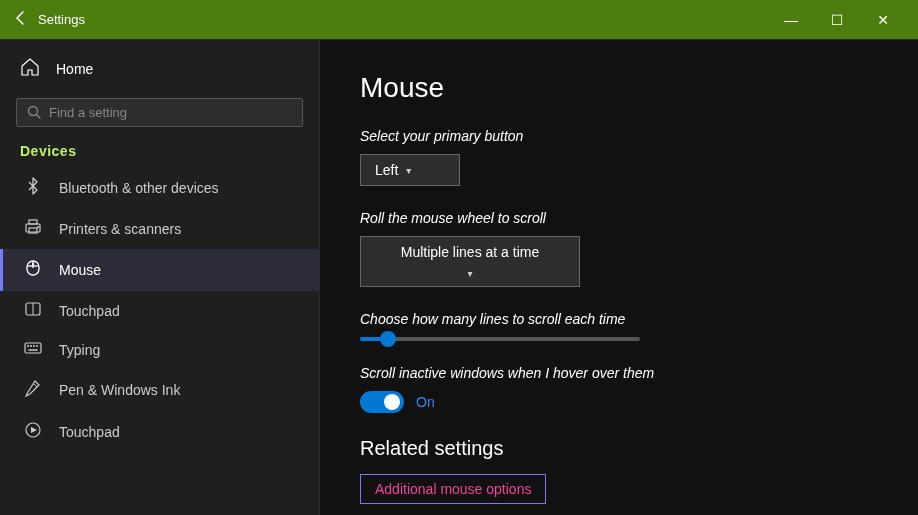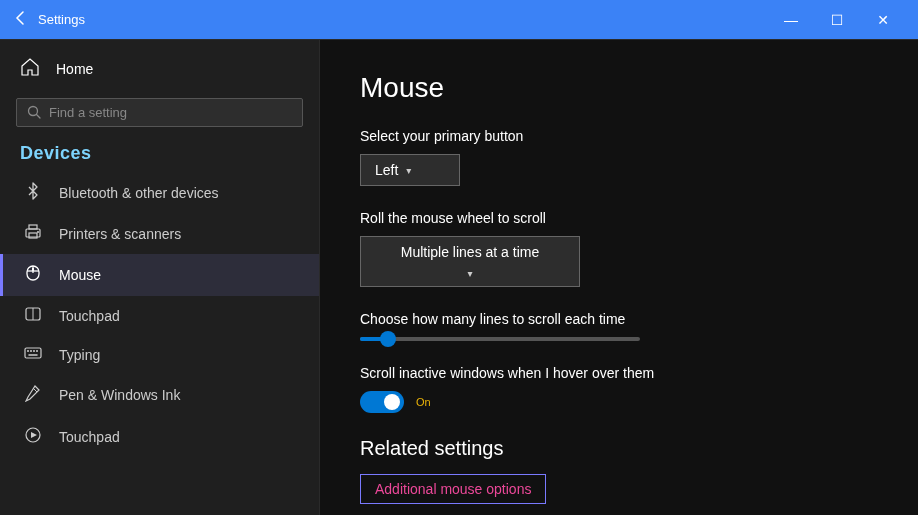--- a/index.html
+++ b/index.html
@@ -11,21 +11,21 @@
       color: #ffffff;
       overflow: hidden;
       display: flex;
       flex-direction: column;
     }
 
     
     .titlebar {
       display: flex;
       align-items: center;
-      background: #3b82f6;
+      background: #4d7c0f;
       height: 40px;
       padding: 0 12px;
       border-bottom: 1px solid #2a2a2a;
       flex-shrink: 0;
     }
     .titlebar-back {
       color: #ffffff;
       font-size: 16px;
       cursor: pointer;
       margin-right: 10px;
@@ -97,23 +97,23 @@
       border: none;
       color: #ccc;
       font-size: 13px;
       outline: none;
       flex: 1;
       font-family: inherit;
     }
     .sidebar-search input::placeholder { color: #888; }
 
     .sidebar-section-label {
-      font-size: 18px;
+      font-size: 14px;
       font-weight: 600;
-      color: #7dd3fc;
+      color: #bef264;
       padding: 4px 20px 8px;
       letter-spacing: 0.5px;
     }
 
     .sidebar-item {
       display: flex;
       align-items: center;
       padding: 10px 20px;
       cursor: pointer;
       gap: 16px;
@@ -145,20 +145,21 @@
       font-size: 28px;
       font-weight: 300;
       color: #ffffff;
       margin-bottom: 24px;
     }
 
     .setting-label {
       font-size: 14px;
       color: #ffffff;
       margin-bottom: 10px;
+      font-style: italic;
     }
 
     .setting-group {
       margin-bottom: 24px;
     }
 
     
     .dropdown {
       display: flex;
       align-items: center;
@@ -233,22 +234,22 @@
     .toggle-knob {
       width: 16px;
       height: 16px;
       background: #ffffff;
       border-radius: 50%;
       position: absolute;
       top: 3px;
       right: 4px;
     }
     .toggle-label {
-      font-size: 11px;
-      color: #eab308;
+      font-size: 14px;
+      color: #3b82f6;
     }
 
     
     .related-settings-title {
       font-size: 20px;
       font-weight: 300;
       color: #ffffff;
       margin-bottom: 14px;
     }
 

